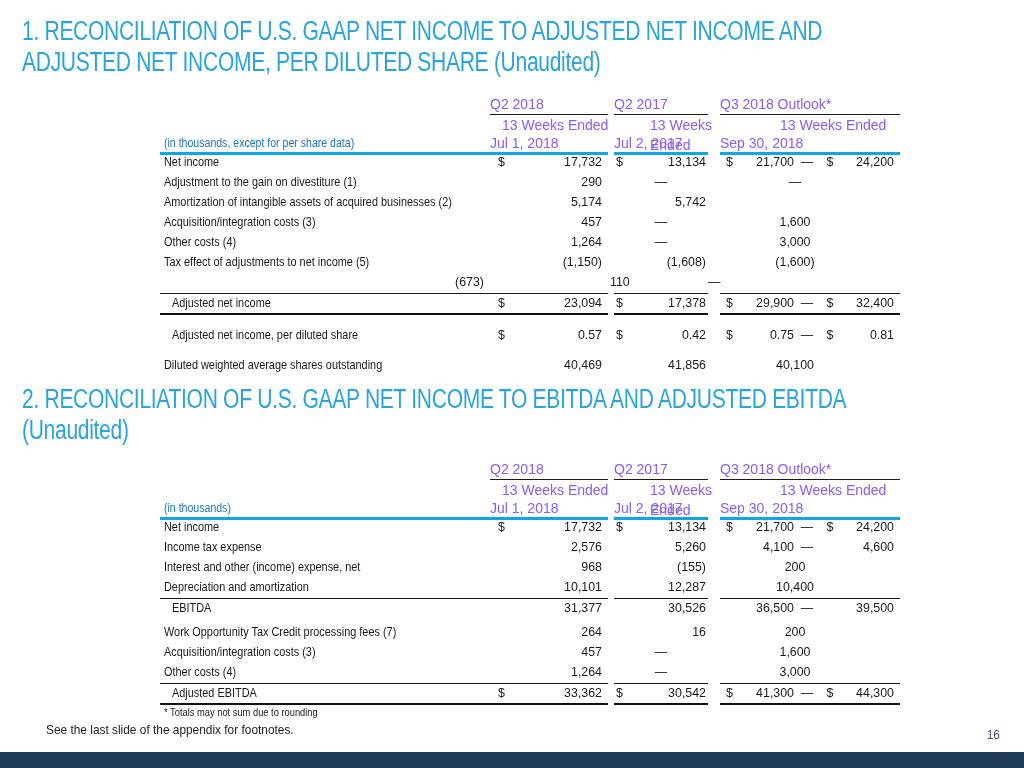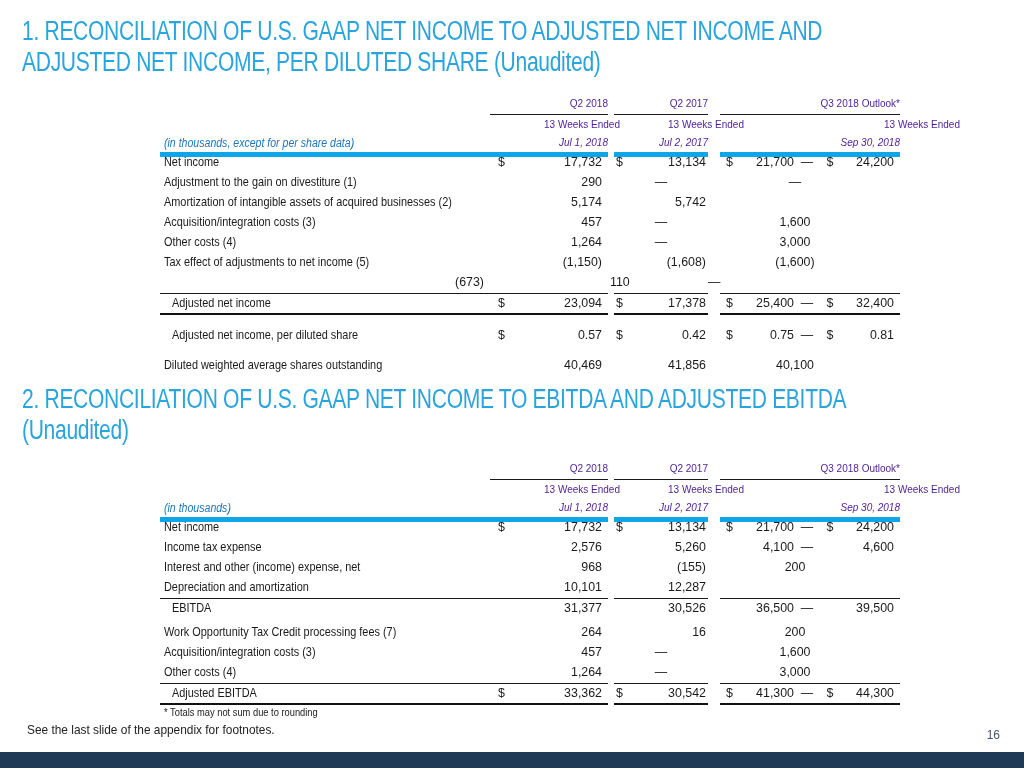--- a/index.html
+++ b/index.html
@@ -12,25 +12,25 @@
   .t1 { top:16px; }
   .t2 { top:384px; }
   .tspan { display:inline-block; transform:scaleX(0.78); transform-origin:left center; white-space:nowrap; letter-spacing:-0.4px; }
   
   .twrap { position:absolute; left:160px; width:740px; font-size:12.4px; }
   .tw1 { top:95px; }
   .tw2 { top:460px; }
   .grid6 { display:grid; grid-template-columns:330px 118px 6px 94px 12px 180px; }
   
   .hrow  { height:20px; line-height:18px; }
-  .hc    { text-align:right; color:#4c1d95; font-size:10px; }
+  .hc    { text-align:left; color:#8b5cf6; font-size:14px; }
   .hper .hc { border-bottom:1px solid #1a1a1a; }
   .hwk   { height:19px; line-height:20px;gap:12px; }
   .hdt   { height:19px; line-height:18px; }
-  .hdt .hc, .hdt .hlabel { border-bottom:5px solid #0ea5e9;font-style:italic; }
+  .hdt .hc, .hdt .hlabel { border-bottom:3px solid #0ea5e9; }
   .hlabel { color:#1c75bc; font-size:12px; text-align:left; padding-left:4px; }
   
   .trow { height:20px; line-height:19px; }
   .cl   { padding-left:4px; overflow:visible; white-space:nowrap; }
   .cond { display:inline-block; transform:scaleX(0.88); transform-origin:left center; white-space:nowrap; }
   .cn   { position:relative; display:flex; }
   .c1   { padding-left:8px; padding-right:6px; }
   .c2   { padding-left:2px; padding-right:2px; }
   .cur  { width:14px; text-align:left; }
   .val  { flex:1; text-align:right; }
@@ -43,21 +43,21 @@
   .rd2  { width:20px; text-align:center; }
   .rhi  { width:54px; text-align:right; }
   .ind .cl { padding-left:12px; }
   .rule-top > .cl, .rule-top > .cn { border-top:1px solid #1a1a1a; }
   .thick-bot > .cl, .thick-bot > .cn { border-bottom:2.5px solid #111111; }
   .sp13 { margin-top:13px; }
   .sp10 { margin-top:10px; }
   .sp5  { margin-top:5px; }
   
   .astnote { margin-top:3px; padding-left:4px; font-size:10.6px; color:#1a1a1a; }
-  .footnote { position:absolute; left:27px; top:722px; font-size:13.5px; color:#222222; }
+  .footnote { position:absolute; left:46px; top:722px; font-size:13.5px; color:#222222; }
   .pagenum  { position:absolute; right:24px; top:728px; font-size:12px; color:#44526b; }
   .bar { position:absolute; left:0; right:0; bottom:0; height:16px; background:#1e3a56; }
 </style>
 </head>
 <body>
 
 <div class="slide">
 
   <div class="title t1">
     <div><span class="tspan">1. RECONCILIATION OF U.S. GAAP NET INCOME TO ADJUSTED NET INCOME AND</span></div>
@@ -204,21 +204,21 @@
           <span class="val">23,094</span>
         </div>
         <div></div>
       <div class="cn c2">
           <span class="cur">$</span>
           <span class="val">17,378</span>
         </div>
         <div></div>
       <div class="cn c3">
           <span class="rd1">$</span>
-          <span class="rlo">25,400</span>
+          <span class="rlo">29,900</span>
           <span class="rda">—</span>
           <span class="rd2">$</span>
           <span class="rhi">32,400</span>
         </div>
     </div>
 
     <div class="grid6 trow ind sp13">
       <div class="cl"><span class="cond">Adjusted net income, per diluted share</span></div>
       <div class="cn c1">
           <span class="cur">$</span>
@@ -344,20 +344,23 @@
     <div class="grid6 trow">
       <div class="cl"><span class="cond">Depreciation and amortization</span></div>
       <div class="cn c1">
           <span class="val">10,101</span>
         </div>
         <div></div>
       <div class="cn c2">
           <span class="val">12,287</span>
         </div>
         <div></div>
+      <div class="cn c3">
+          <span class="cen">10,400</span>
+        </div>
     </div>
 
     <div class="grid6 trow ind rule-top">
       <div class="cl"><span class="cond">EBITDA</span></div>
       <div class="cn c1">
           <span class="val">31,377</span>
         </div>
         <div></div>
       <div class="cn c2">
           <span class="val">30,526</span>

